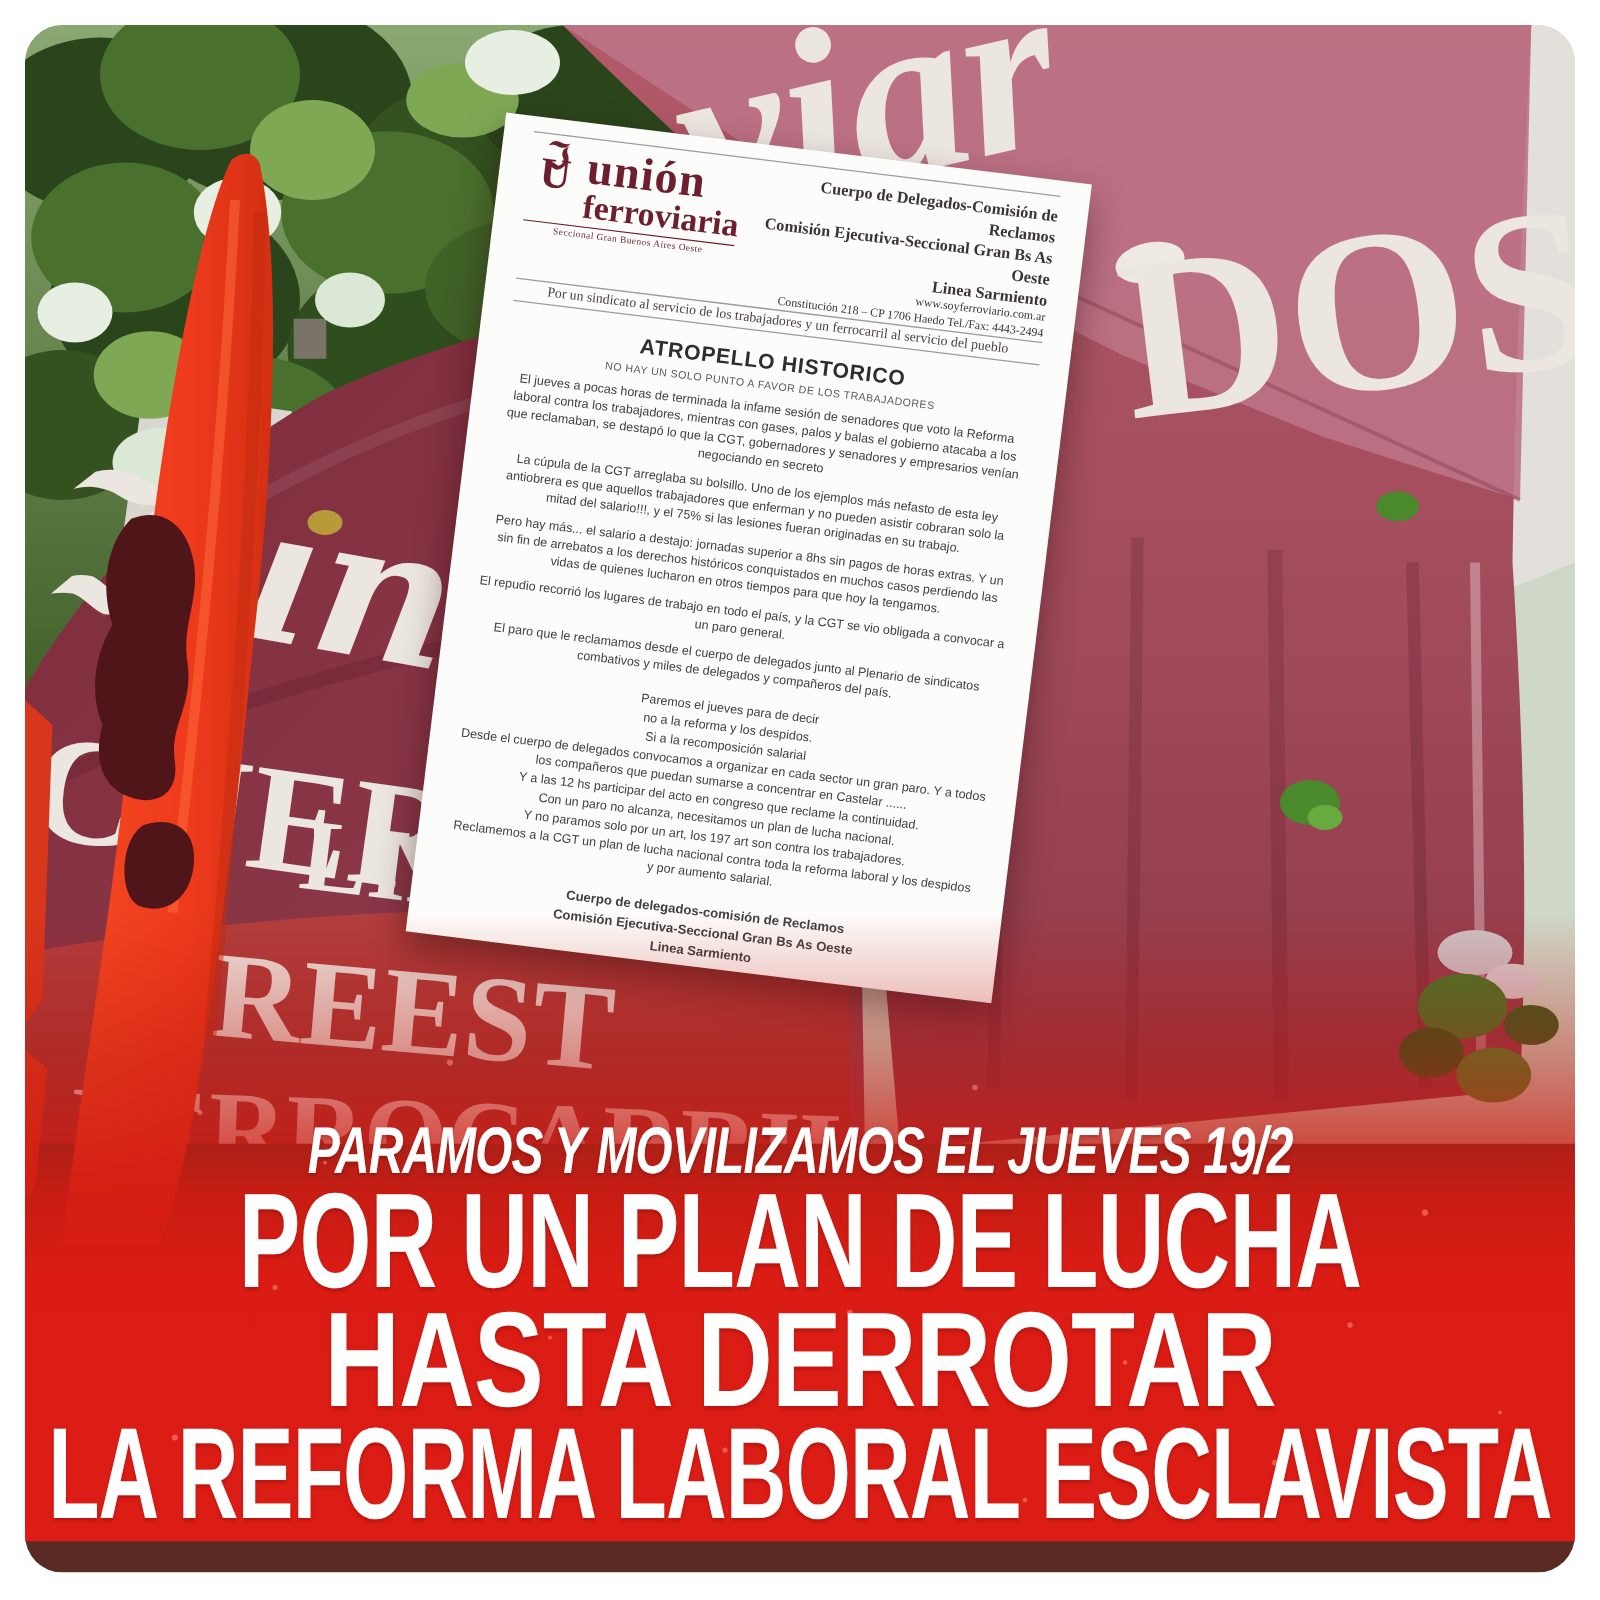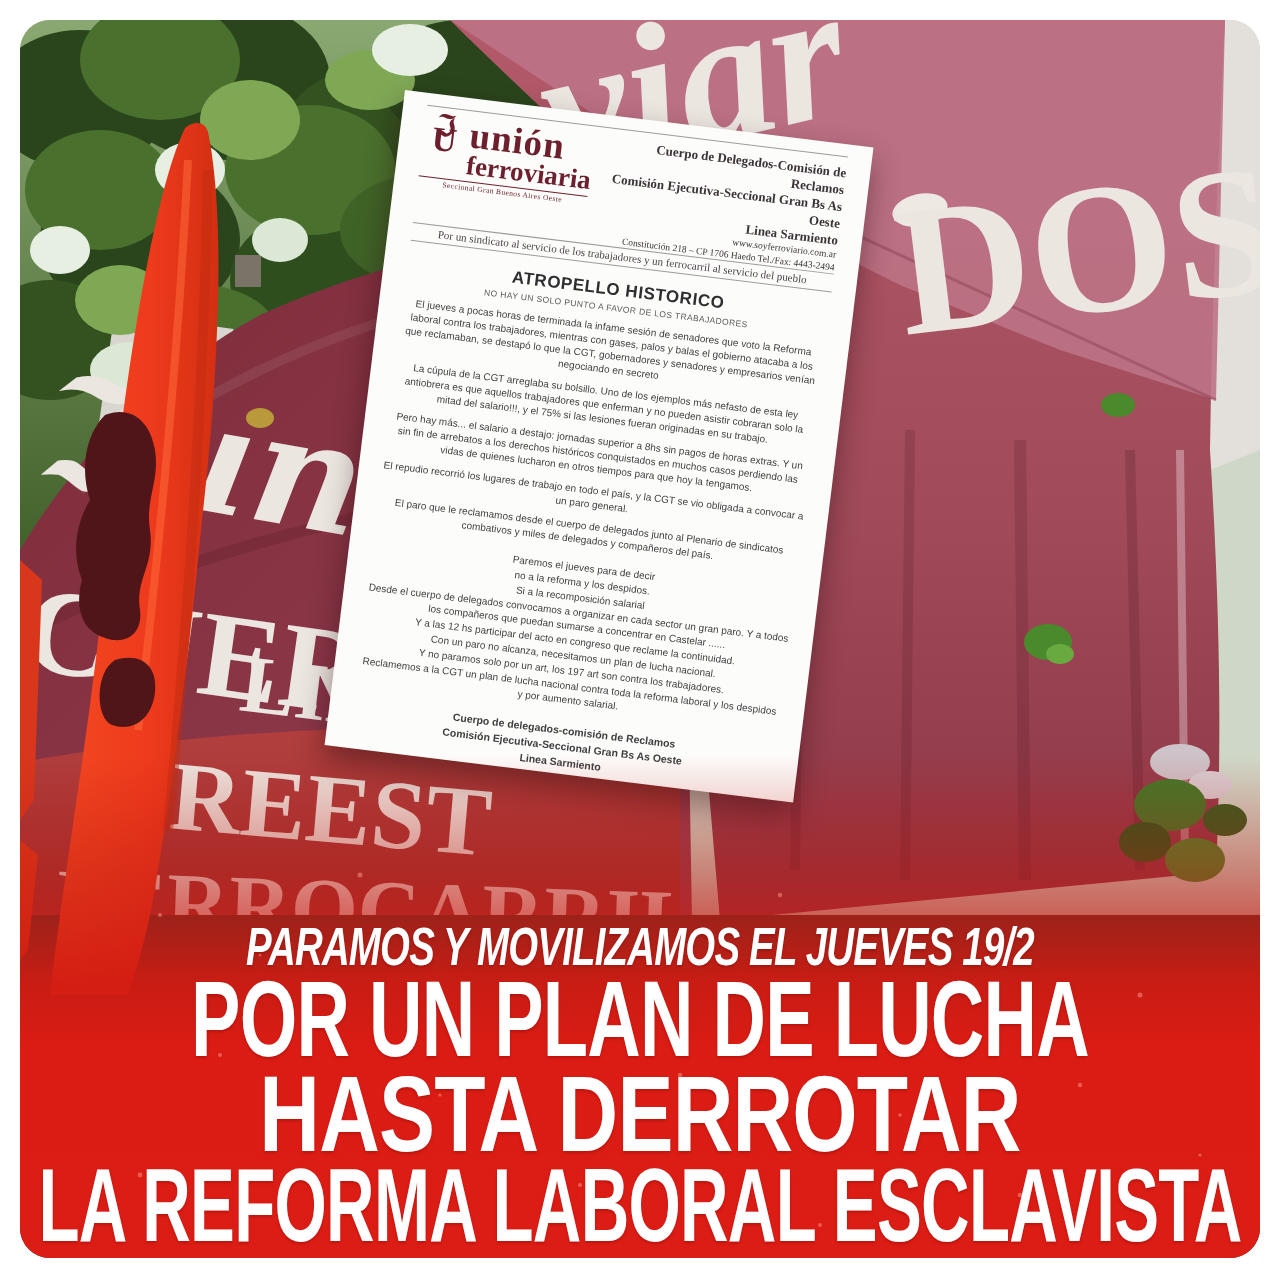--- a/index.html
+++ b/index.html
@@ -26,21 +26,21 @@
   .tagline{font-family:"Liberation Serif",serif;font-size:11px;color:#4a4348;text-align:center;padding:2px 0 3px;}
   .doc-title{font-size:17px;font-weight:bold;text-align:center;letter-spacing:.6px;margin-top:14px;color:#2e2e30;}
   .doc-sub{font-size:8.5px;text-align:center;letter-spacing:.4px;color:#5a5a5c;margin-top:3px;}
   .body-text{font-size:10px;line-height:1.4;text-align:center;margin-top:8px;}
   .body-text p{margin:0 0 8px;}
   .slogan{margin-top:14px;}
   .slogan div{margin:0 0 1px;}
   .signature{margin-top:16px;font-weight:bold;font-size:10.5px;line-height:1.5;text-align:center;}
 
   
-  .overlay{position:absolute;left:0;right:0;top:735px;height:503px;
+  .overlay{position:absolute;left:0;right:0;top:710px;height:503px;
     background:linear-gradient(180deg, rgba(190,24,16,0) 0%, rgba(192,24,16,.45) 24%, rgba(210,27,18,.92) 45%, #da1c14 58%, #dc1d15 100%);}
   .overlay .bline{position:absolute;left:50%;white-space:nowrap;color:#fff;font-weight:bold;line-height:1;
     text-shadow:0 2px 3px rgba(90,0,0,.25);}
   .kicker{top:168px;font-size:48px;font-style:italic;transform:translateX(-50%) scaleX(.80) scaleY(1.1);transform-origin:center;letter-spacing:-1px;}
   .big1{top:213px;font-size:100px;transform:translateX(-50%) scaleX(.74) scaleY(1.08);transform-origin:center;letter-spacing:-1px;}
   .big2{top:308px;font-size:100px;transform:translateX(-50%) scaleX(.84) scaleY(1.08);transform-origin:center;letter-spacing:-1px;}
   .big3{top:402px;font-size:96px;transform:translateX(-50%) scaleX(.70) scaleY(1.08);transform-origin:center;letter-spacing:-1px;}
   .speckles{position:absolute;inset:0;width:100%;height:100%;}
 </style>
 </head>

